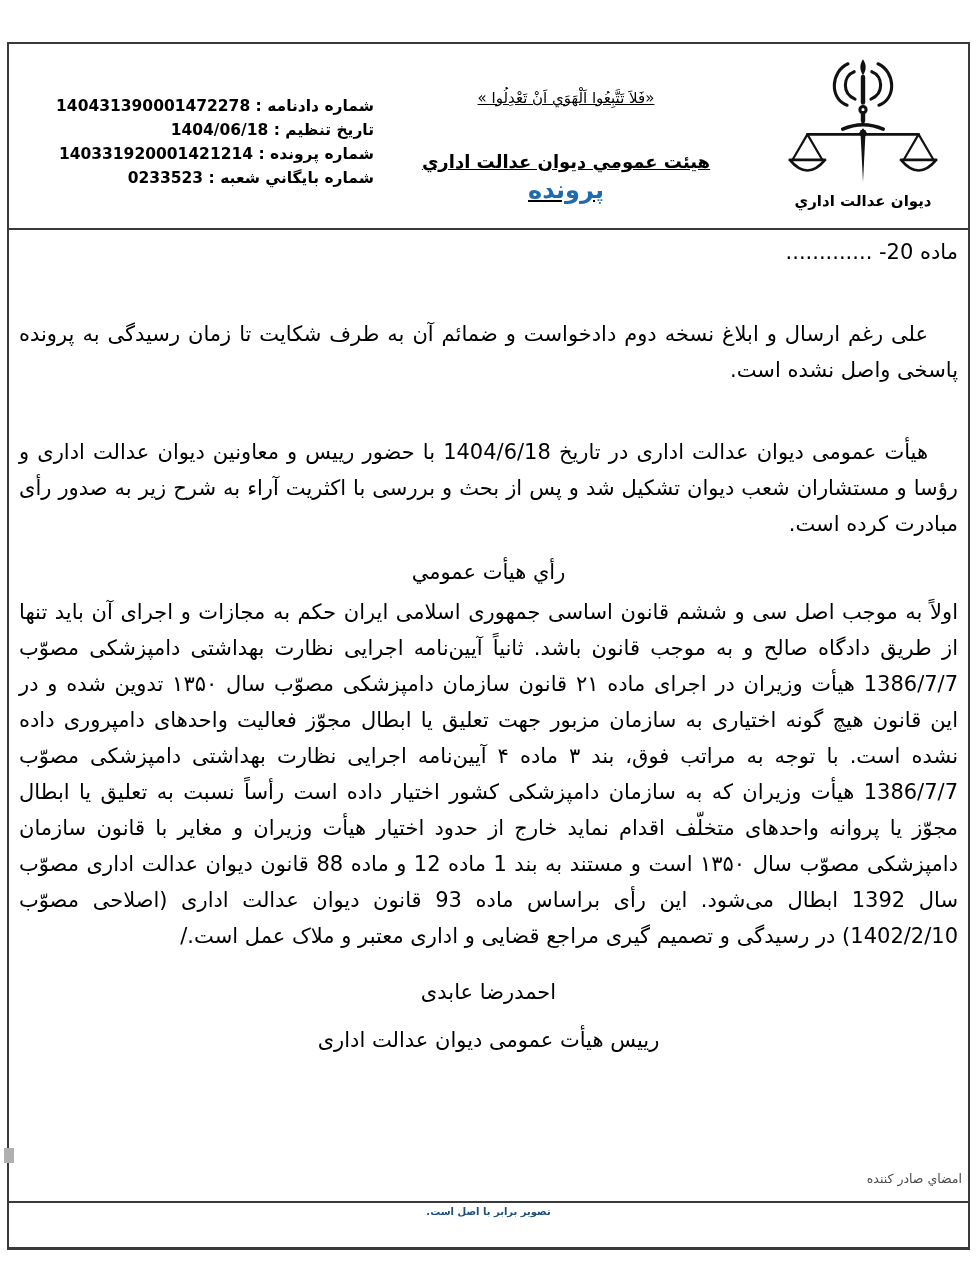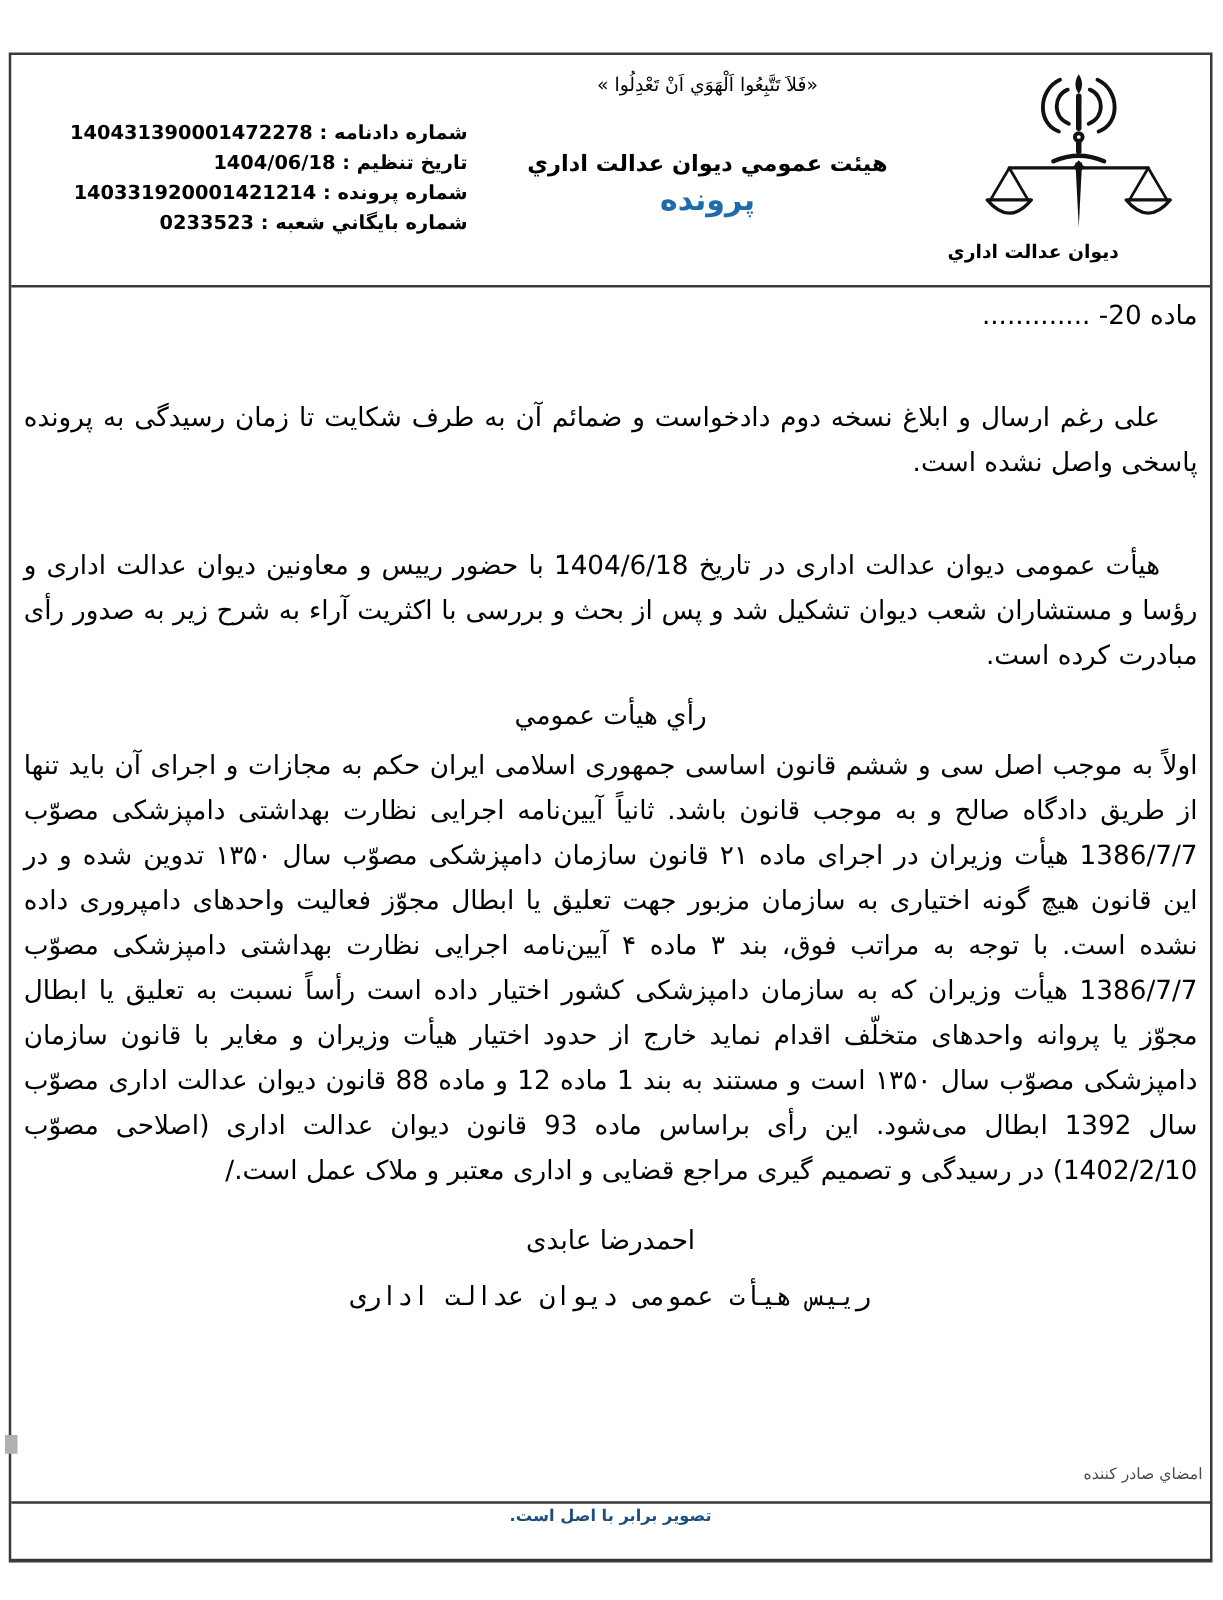--- a/index.html
+++ b/index.html
@@ -5,48 +5,48 @@
   html,body { margin:0; padding:0; background:#ffffff; }
   body { width:978px; height:1280px; font-family:"DejaVu Sans", sans-serif; color:#000; }
   .page { position:relative; width:978px; height:1280px; background:#fff; overflow:hidden; }
 
   .frame { position:absolute; top:42px; left:7px; width:963px; height:1208px;
            border:2px solid #3a3a3a; border-bottom-width:3px; box-sizing:border-box;
            display:flex; flex-direction:column; background:#fff; }
 
   
   .header-sec { display:flex; height:186px; box-sizing:border-box; border-bottom:2px solid #3a3a3a; }
-  .emblem-col { width:210px; text-align:left; padding-top:8px; box-sizing:border-box; }
+  .emblem-col { width:210px; text-align:center; padding-top:8px; box-sizing:border-box; }
   .emblem-col svg { display:block; margin:0 auto; }
   .emblem-caption { font-weight:bold; font-size:15px; margin-top:0px; }
-  .title-col { flex:1; text-align:center; padding-top:15px; box-sizing:border-box; }
+  .title-col { flex:1; text-align:center; padding-top:45px; box-sizing:border-box;text-decoration:underline; }
   .quote { font-size:15px; letter-spacing:0.5px; }
   .org-title { font-weight:bold; font-size:18px; margin-top:44px; }
   .doc-type { font-weight:bold; font-size:24px; color:#1e6cae; margin-top:4px; }
   .fields-col { width:365px; box-sizing:border-box; padding-top:50px; padding-left:26px;
                 font-weight:bold; font-size:15.5px; line-height:1.55; }
   .field-row { white-space:nowrap; text-align:right; }
 
   
   .body-sec { flex:1; position:relative; padding:4px 10px 0 10px; font-size:21px;
               line-height:36px; box-sizing:border-box; overflow:hidden; }
   .body-sec p { margin:0; }
   .madeh-line { text-align:right; }
   .para-approval { text-align:justify; }
   .para-indent { text-indent:30px; margin-top:46px !important; text-align:justify; }
   .verdict-heading { text-align:center; margin-top:12px !important; margin-bottom:4px !important; font-size:21px; }
   .verdict { text-align:justify; }
   .signer-name { text-align:center; margin-top:20px !important; }
-  .signer-title { text-align:center; margin-top:12px !important;font-family:Liberation Mono, monospace; }
+  .signer-title { text-align:center; margin-top:12px !important; }
   .signature-note { position:absolute; bottom:4px; right:6px; font-size:12.5px; color:#4a4a4a; }
 
   
   .footer-sec { border-top:2px solid #3a3a3a; height:46px; box-sizing:border-box;
                 text-align:center; padding-top:3px; }
-  .certified { color:#1f4e79; font-weight:bold; font-size:13px; }
+  .certified { color:#1f4e79; font-weight:bold; font-size:10px; }
   .address { font-weight:bold; font-size:14px; margin-top:2px; }
 
   .scan-artifact { position:absolute; left:4px; top:1148px; width:10px; height:15px; background:#b0b0b0; }
 </style>
 </head>
 <body>
 
 <div class="page">
   <div class="frame">
 

